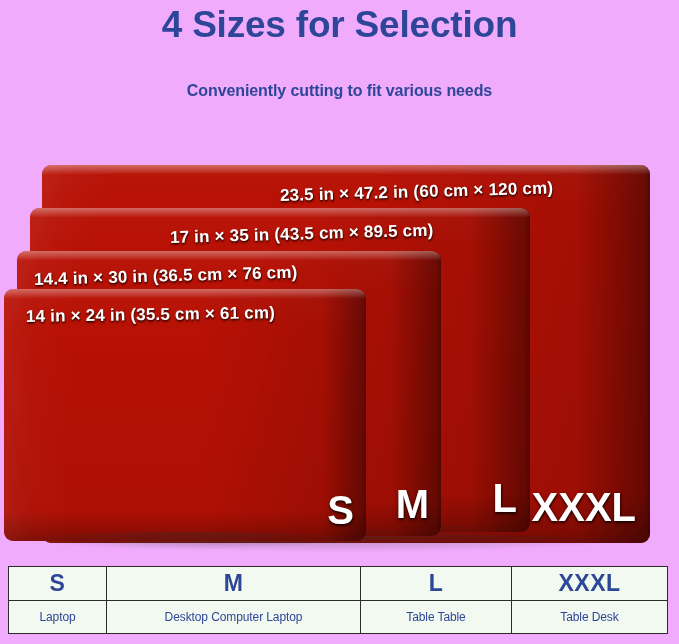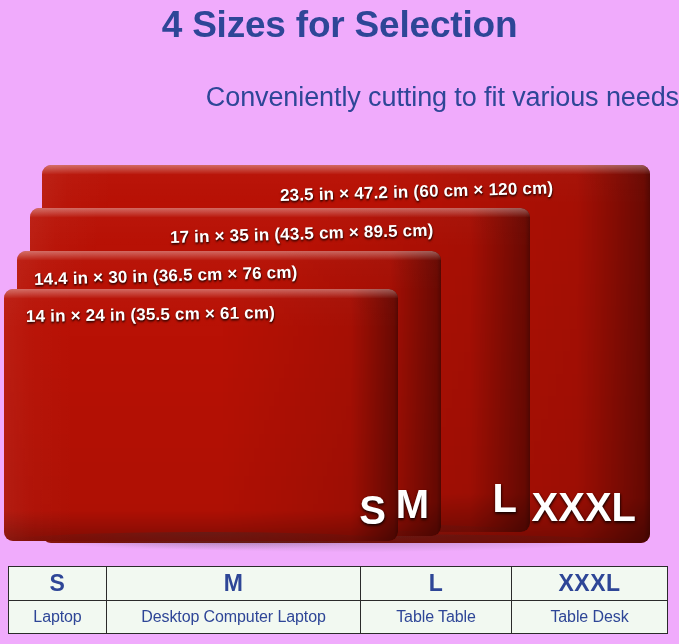--- a/index.html
+++ b/index.html
@@ -41,23 +41,23 @@
     letter-spacing: -0.2px;
     color: #2e4697;
     font-family: "Liberation Sans", sans-serif;
     white-space: nowrap;
   }
   .subtitle {
     position: absolute;
     left: 0;
     top: 82px;
     width: 679px;
-    text-align: right;
-    font-size: 27px;
-    font-weight: normal;
+    text-align: center;
+    font-size: 16px;
+    font-weight: bold;
     letter-spacing: -0.1px;
     color: #2e4697;
     font-family: "Liberation Sans", sans-serif;
     white-space: nowrap;
   }
 
   
   #mat-stack {
     position: absolute;
     left: 0;
@@ -159,21 +159,21 @@
     padding: 0;
   }
   #size-table tr.row-code td {
     height: 33px;
     font-size: 23px;
     font-weight: bold;
     letter-spacing: 0.5px;
   }
   #size-table tr.row-use td {
     height: 32px;
-    font-size: 16px;
+    font-size: 12px;
     font-weight: normal;
     letter-spacing: -0.1px;
     margin-top: 31px;
   }
 </style>
 </head>
 <body>
 
 <div id="page">
 
@@ -204,21 +204,21 @@
 
     <div class="mat" style="left:17px; top:101px; width:424px; height:285px; z-index:3;">
       <div class="shadow"></div>
       <div class="face">
         <div class="lip"></div>
       </div>
       <div class="dim-label" style="left:17px; top:19px; font-size:17px; transform: rotate(-1.6deg); transform-origin: left center;">14.4 in × 30 in (36.5 cm × 76 cm)</div>
       <div class="size-letter" style="right:12px; bottom:12px; font-size:40px;">M</div>
     </div>
 
-    <div class="mat" style="left:4px; top:139px; width:394px; height:252px; z-index:4;">
+    <div class="mat" style="left:4px; top:139px; width:362px; height:252px; z-index:4;">
       <div class="shadow"></div>
       <div class="face">
         <div class="lip"></div>
       </div>
       <div class="dim-label" style="left:22px; top:18px; font-size:17px; transform: rotate(-0.9deg); transform-origin: left center;">14 in × 24 in (35.5 cm × 61 cm)</div>
       <div class="size-letter" style="right:12px; bottom:11px; font-size:40px;">S</div>
     </div>
 
   </div>
 

